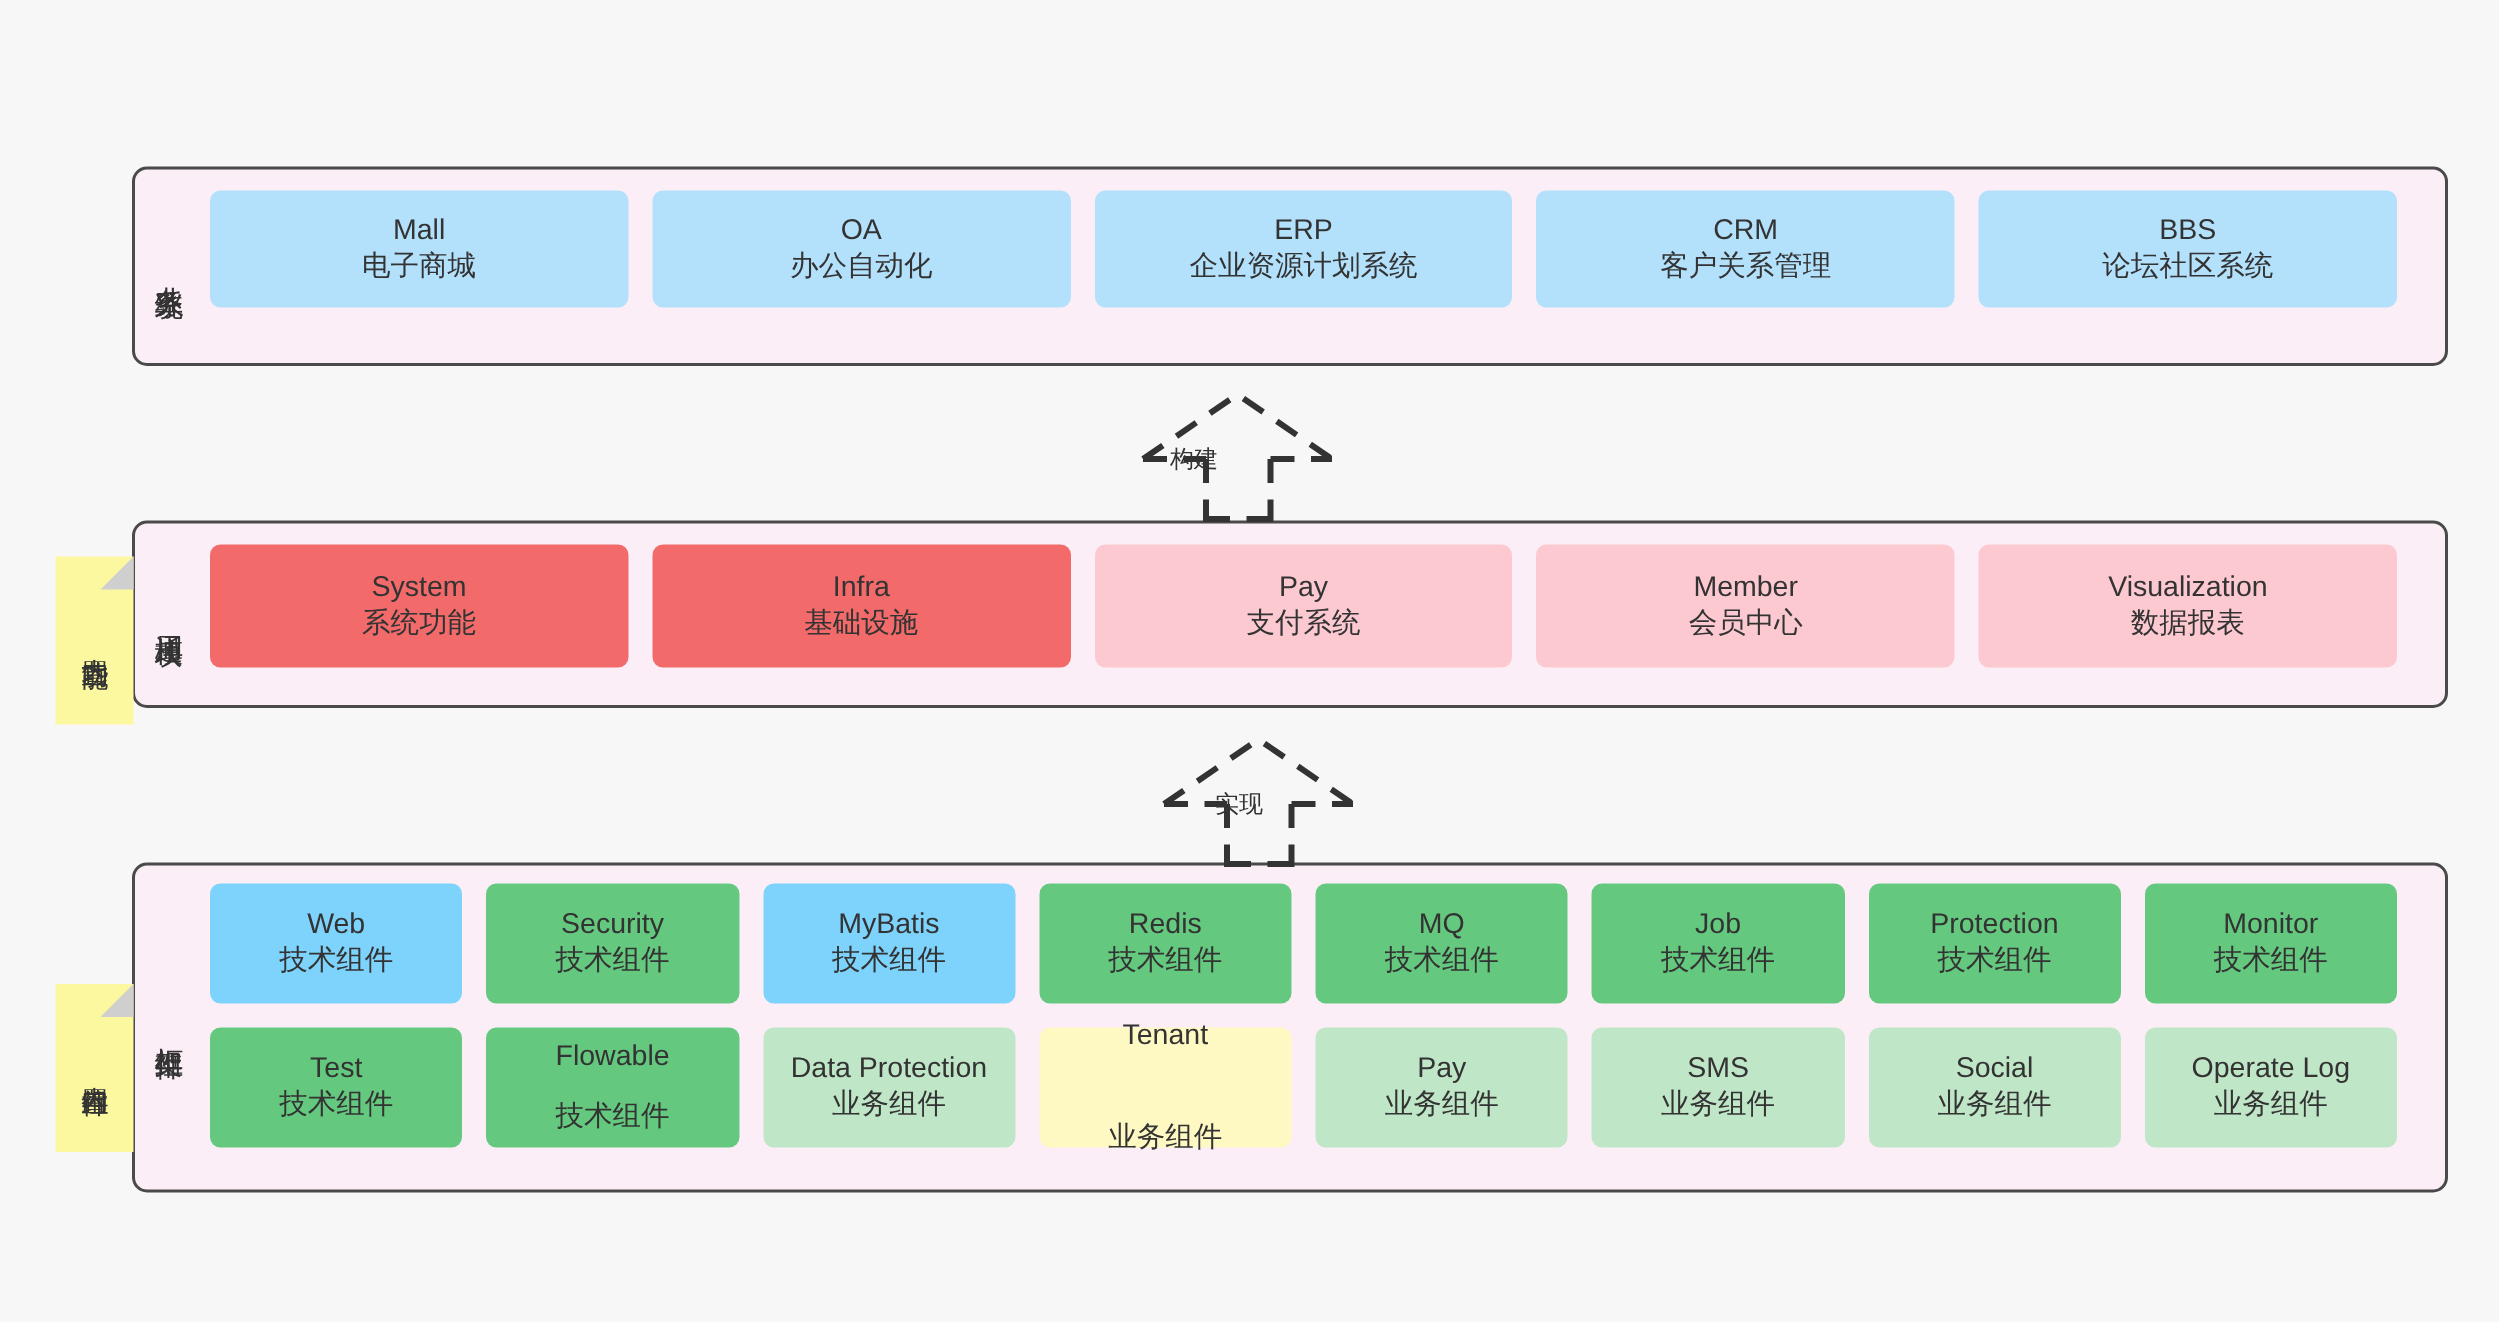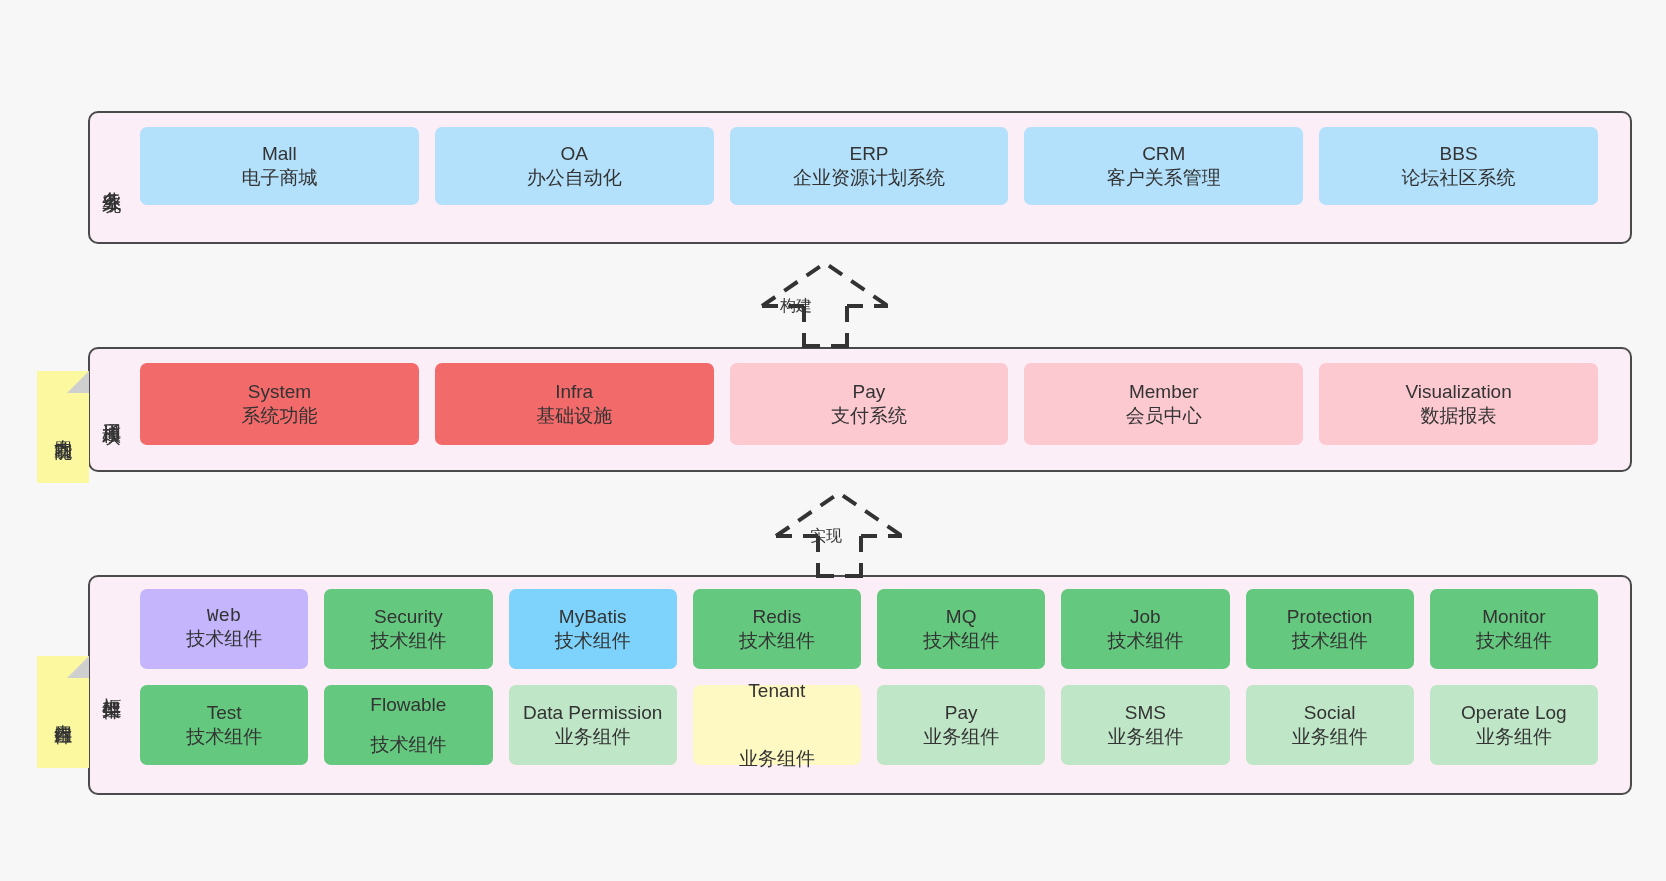--- a/index.html
+++ b/index.html
@@ -218,21 +218,21 @@
       <path d="M92 48 L133 48" fill="none" stroke="#333333" stroke-width="4" stroke-dasharray="16,11"></path>
     </svg>
     <div class="conn-label">实现</div>
   </div>
 
   <div class="layer" id="layer-framework">
     <div class="layer-title">框架组件</div>
     <div class="layer-body">
 
       <div class="row">
-        <div class="cell c-green" style="background: #c4b5fd; font-family: Liberation Mono, monospace;">
+        <div class="cell c-green" style="background: #7dd3fc;">
           <span class="l1">Web</span>
           <span class="l2">技术组件</span>
         </div>
         <div class="cell c-green" style="background: rgb(100, 201, 127);">
           <span class="l1">Security</span>
           <span class="l2">技术组件</span>
         </div>
         <div class="cell c-green" style="background: #7dd3fc;">
           <span class="l1">MyBatis</span>
           <span class="l2">技术组件</span>
@@ -262,21 +262,21 @@
       <div class="row">
         <div class="cell c-green" style="background: rgb(100, 201, 127);">
           <span class="l1">Test</span>
           <span class="l2">技术组件</span>
         </div>
         <div class="cell c-green" style="background: rgb(100, 201, 127); gap: 16px;">
           <span class="l1">Flowable</span>
           <span class="l2">技术组件</span>
         </div>
         <div class="cell c-greenlite" style="background: rgb(191, 230, 198);">
-          <span class="l1">Data Permission</span>
+          <span class="l1">Data Protection</span>
           <span class="l2">业务组件</span>
         </div>
         <div class="cell c-greenlite" style="background: #fef9c3; gap: 44px;">
           <span class="l1">Tenant</span>
           <span class="l2">业务组件</span>
         </div>
         <div class="cell c-greenlite" style="background: rgb(191, 230, 198);">
           <span class="l1">Pay</span>
           <span class="l2">业务组件</span>
         </div>

